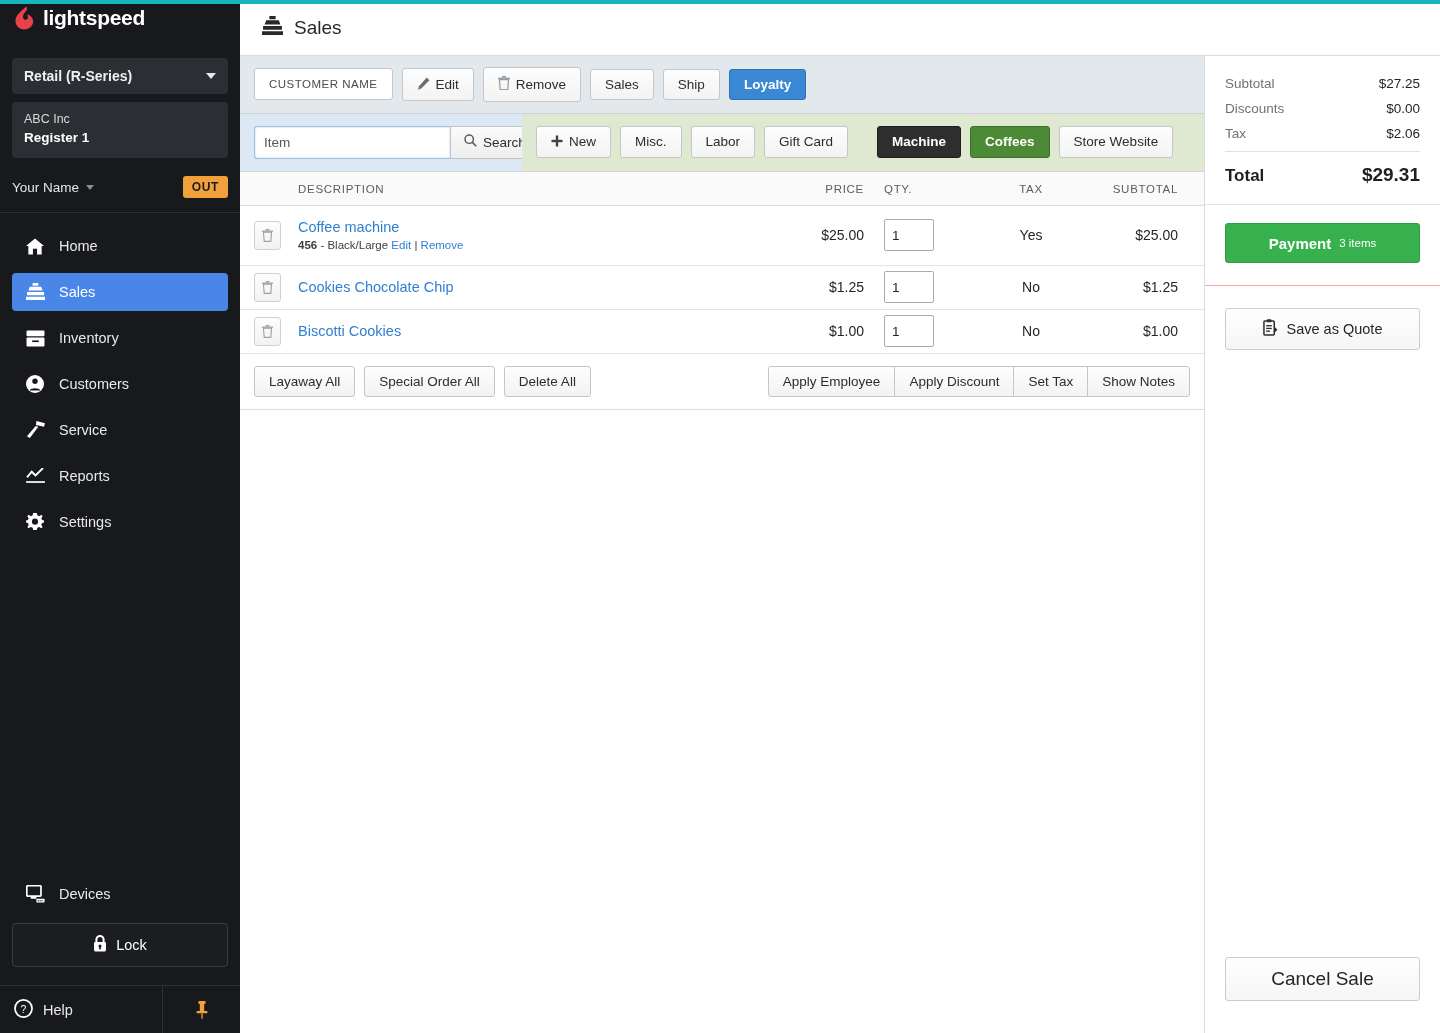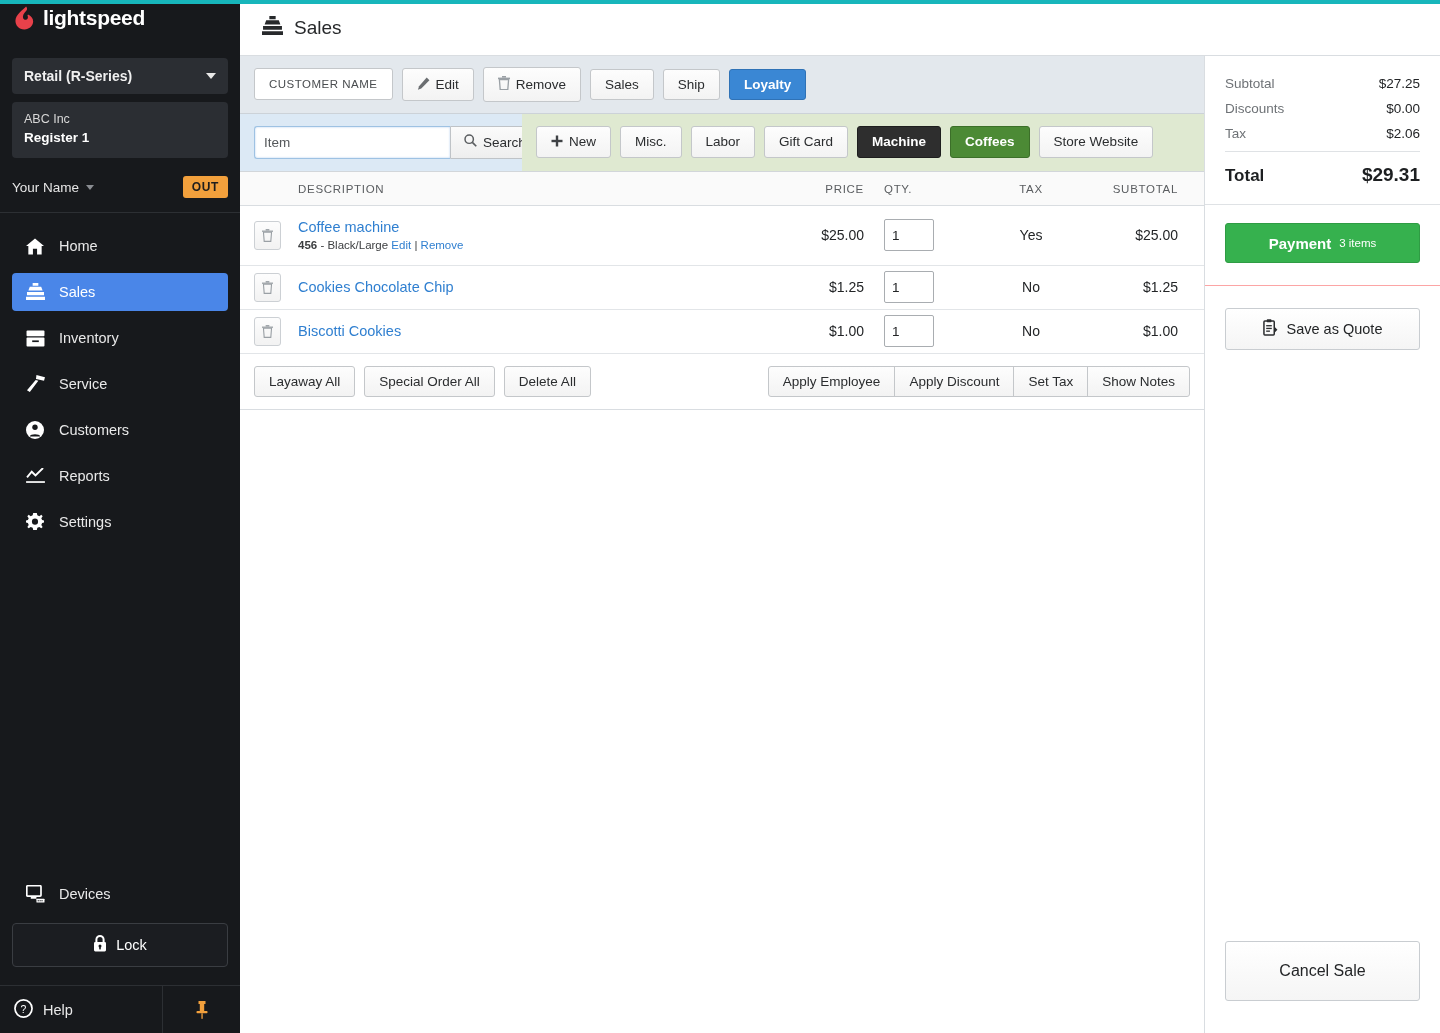--- a/index.html
+++ b/index.html
@@ -139,21 +139,21 @@
   .search-input::placeholder { color: #55585b; }
   .search-btn {
     height: 33px; background: linear-gradient(#fbfbfb, #eeeeee); border: 1px solid #bfc3c7;
     border-radius: 0 3px 3px 0; font-size: 13.5px; color: #2b2d2f; padding: 0 13px;
     cursor: pointer; display: flex; align-items: center; gap: 6px;
     font-family: "Liberation Sans", sans-serif;
   }
   .items-zone {
     flex: 1; background: #dfe9d1; padding: 12px 14px; display: flex; align-items: center; gap: 9px;
   }
-  .btn-dark { background: #2e2e2e; border-color: #1e1e1e; color: #fff; font-weight: 700; }
+  .btn-dark { background: #2e2e2e; border-color: #1e1e1e; color: #fff; font-weight: 700; margin-left: 20px; }
   .btn-green { background: #4c8a35; border-color: #3c6f29; color: #fff; font-weight: 600; }
 
   
   .table { width: 100%; border-collapse: collapse; background: #fff; }
   .table thead th {
     font-size: 11.5px; font-weight: 400; color: #5a5d60; letter-spacing: 0.7px;
     padding: 11px 0 10px 0; border-bottom: 1px solid #d9dde1; background: #fafafa;
     text-align: left;
   }
   .th-del { width: 58px; }
@@ -226,22 +226,22 @@
   .quote-wrap { padding: 22px 20px 0 20px; }
   .quote-btn {
     width: 100%; height: 42px; background: linear-gradient(#ffffff, #f5f5f5);
     border: 1px solid #c9cdd1; border-radius: 3px; font-size: 14.5px; color: #232527;
     cursor: pointer; display: flex; align-items: center; justify-content: center; gap: 9px;
     font-family: "Liberation Sans", sans-serif;
   }
   .right-spacer { flex: 1; }
   .cancel-wrap { padding: 0 20px 32px 20px; }
   .cancel-btn {
-    width: 100%; height: 60px; background: linear-gradient(#ffffff, #f5f5f5);
-    border: 1px solid #c9cdd1; border-radius: 3px; font-size: 16px; color: #232527;
+    width: 100%; height: 44px; background: linear-gradient(#ffffff, #f5f5f5);
+    border: 1px solid #c9cdd1; border-radius: 3px; font-size: 19px; color: #232527;
     cursor: pointer; font-family: "Liberation Sans", sans-serif;
   }
 </style>
 </head>
 <body>
 
 <div id="app">
 
   <div class="teal-bar"></div>
 
@@ -300,36 +300,36 @@
               <rect x="0.5" y="0.5" width="19" height="6" rx="1" fill="#fff"></rect>
               <rect x="0.5" y="8" width="19" height="9.5" rx="1" fill="#fff"></rect>
               <rect x="6.5" y="11" width="7" height="1.8" fill="#17191c"></rect>
             </svg>
         </span>
         <span>Inventory</span>
       </div>
 
       <div class="nav-item">
         <span class="ic">
-          <svg width="19" height="18" viewBox="0 0 20 19">
-              <path d="M11 0 L20 2.5 L19 6 L10.5 4.2 Z M10.2 5.2 L13 6 L4 18 L1 16 Z" fill="#fff"></path>
-            </svg>
-        </span>
-        <span>Service</span>
-      </div>
-
-      <div class="nav-item">
-        <span class="ic">
           <svg width="18" height="18" viewBox="0 0 18 18">
               <circle cx="9" cy="9" r="9" fill="#fff"></circle>
               <circle cx="9" cy="6.3" r="2.7" fill="#17191c"></circle>
               <path d="M3.6 15.5 C4.4 12.4 13.6 12.4 14.4 15.5 Z" fill="#17191c"></path>
             </svg>
         </span>
         <span>Customers</span>
+      </div>
+
+      <div class="nav-item">
+        <span class="ic">
+          <svg width="19" height="18" viewBox="0 0 20 19">
+              <path d="M11 0 L20 2.5 L19 6 L10.5 4.2 Z M10.2 5.2 L13 6 L4 18 L1 16 Z" fill="#fff"></path>
+            </svg>
+        </span>
+        <span>Service</span>
       </div>
 
       <div class="nav-item">
         <span class="ic">
           <svg width="19" height="16" viewBox="0 0 20 17">
               <polyline points="1,10 6,4 10,8 18,0" stroke="#fff" stroke-width="2" fill="none"></polyline>
               <rect x="0" y="14" width="20" height="1.8" fill="#fff"></rect>
             </svg>
         </span>
         <span>Reports</span>

